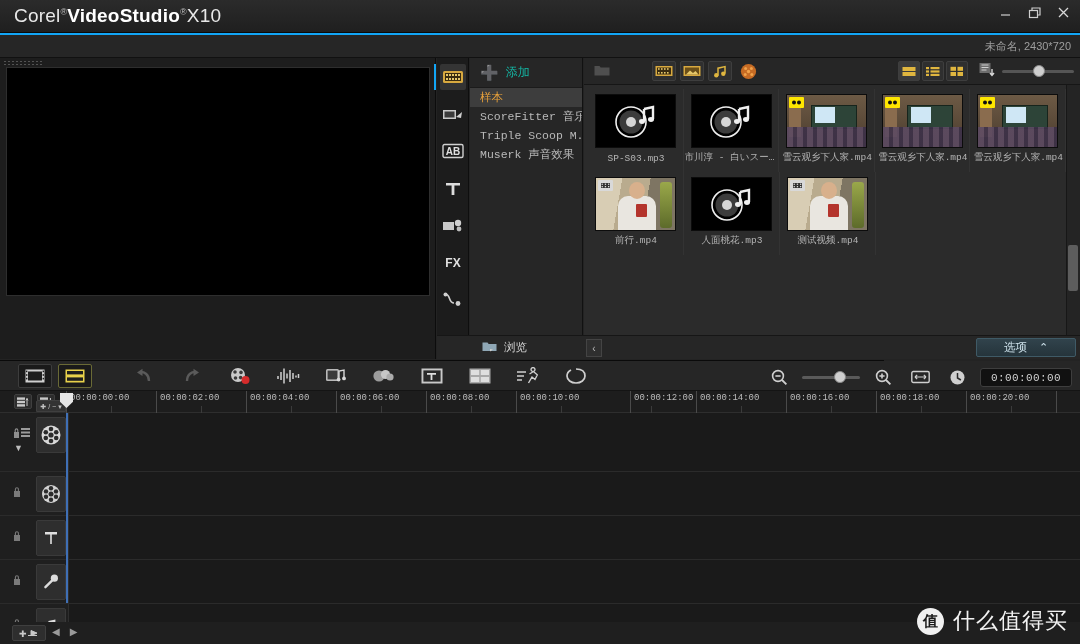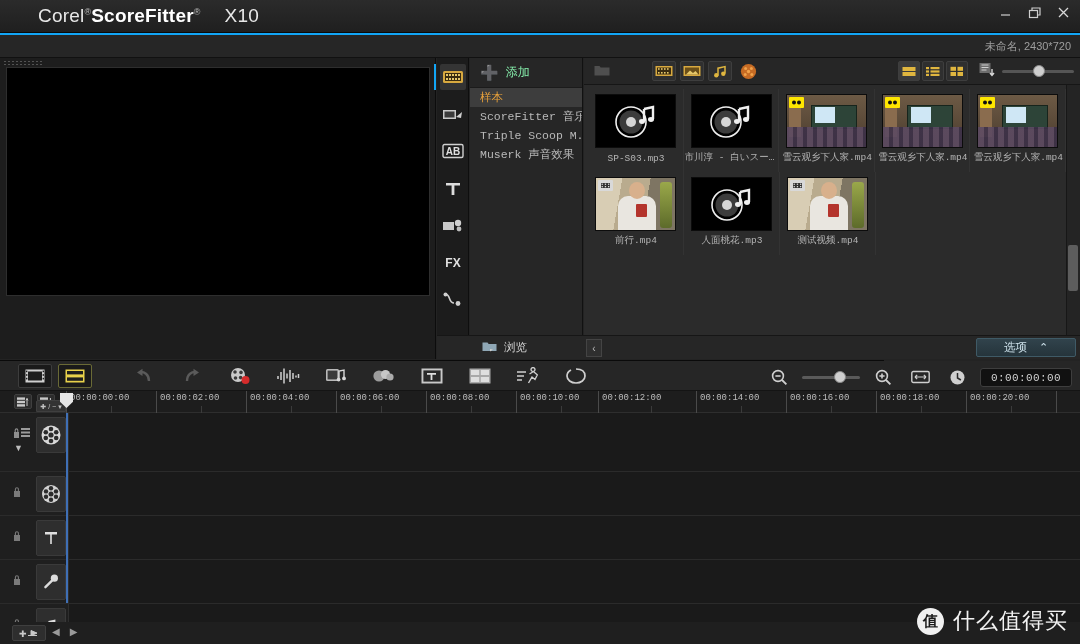--- a/index.html
+++ b/index.html
@@ -15,21 +15,21 @@
   
   .titlebar {
     position: absolute; left:0; top:0; width:1080px; height:33px;
     background: linear-gradient(#2b2b2b, #1f1f1f);
     border-bottom: 1px solid #0a0a0a;
   }
   .brand {
     position:absolute; left:14px; top:5px;
     font-size:19px; color:#f2f2f2; letter-spacing:.2px; white-space:nowrap;
   }
-  .brand .light { font-weight:300; color:#e8e8e8;margin-left:24px; }
+  .brand .light { font-weight:300; color:#e8e8e8; }
   .brand .bold { font-weight:700; color:#ffffff; }
   .brand .tm { font-size:9px; vertical-align:super; color:#bdbdbd; }
 
   .tabs { position:absolute; left:381px; top:6px; display:flex; gap:1px; }
   .tab {
     width:82px; height:26px; line-height:26px; text-align:center;
     font-size:13px; color:#d8d8d8;
     background: linear-gradient(#3a3a3a,#2c2c2c);
     border:1px solid #4a4a4a; border-bottom:none;
     border-radius:2px 2px 0 0; cursor:pointer;
@@ -109,21 +109,21 @@
 
   .lib-tree {
     position:absolute; left:33px; top:0; width:113px; height:301px;
     background:#262626; border-right:1px solid #111;
   }
   .addrow {
     height:30px; display:flex; align-items:center; gap:7px; padding-left:10px;
     border-bottom:1px solid #1b1b1b; cursor:pointer;
   }
   .addrow .plus { color:#cfcfcf; font-size:15px; line-height:15px; }
-  .addrow .lbl { font-size:12px; color:#86efac; }
+  .addrow .lbl { font-size:12px; color:#14b8a6; }
   .tree-item {
     height:19px; line-height:19px; padding-left:10px; font-size:11.5px;
     color:#b9b9b9; cursor:pointer; white-space:nowrap; overflow:hidden;
     font-family:"Liberation Mono", monospace;
   }
   .tree-item.sel { background:#3d3d3d; color:#e8a13a; }
   .browse-row {
     position:absolute; left:0; bottom:0; width:113px; height:24px;
     display:flex; align-items:center; gap:7px; padding-left:8px;
     border-top:1px solid #161616; cursor:pointer;
@@ -289,21 +289,21 @@
   }
   .wm-text { font-size:22px; color:#f2f2f2; letter-spacing:1px; }
 </style>
 </head>
 <body>
 
 <div class="app">
 
   <div class="titlebar">
     <div class="brand">
-      <span class="light">Corel</span><span class="tm">®</span><span class="bold">ScoreFitter</span><span class="tm">®</span><span class="light">X10</span>
+      <span class="light">Corel</span><span class="tm">®</span><span class="bold">VideoStudio</span><span class="tm">®</span><span class="light">X10</span>
     </div>
 
 
     <div class="winbtns">
       <div class="winbtn">
         <svg width="17" height="17" viewBox="0 0 17 17">
             <path d="M4 11h9" stroke="#cfcfcf" stroke-width="1.2" fill="none"></path>
           </svg>
       </div>
       <div class="winbtn">
@@ -938,21 +938,21 @@
           </div>
         <div class="tick minor" style="left:315px"></div>
         <div class="tick" style="left:360px">
             <span>00:00:08:00</span>
           </div>
         <div class="tick minor" style="left:405px"></div>
         <div class="tick" style="left:450px">
             <span>00:00:10:00</span>
           </div>
         <div class="tick minor" style="left:495px"></div>
-        <div class="tick" style="left:532px">
+        <div class="tick" style="left:564px">
             <span>00:00:12:00</span>
           </div>
         <div class="tick minor" style="left:585px"></div>
         <div class="tick" style="left:630px">
             <span>00:00:14:00</span>
           </div>
         <div class="tick minor" style="left:675px"></div>
         <div class="tick" style="left:720px">
             <span>00:00:16:00</span>
           </div>

